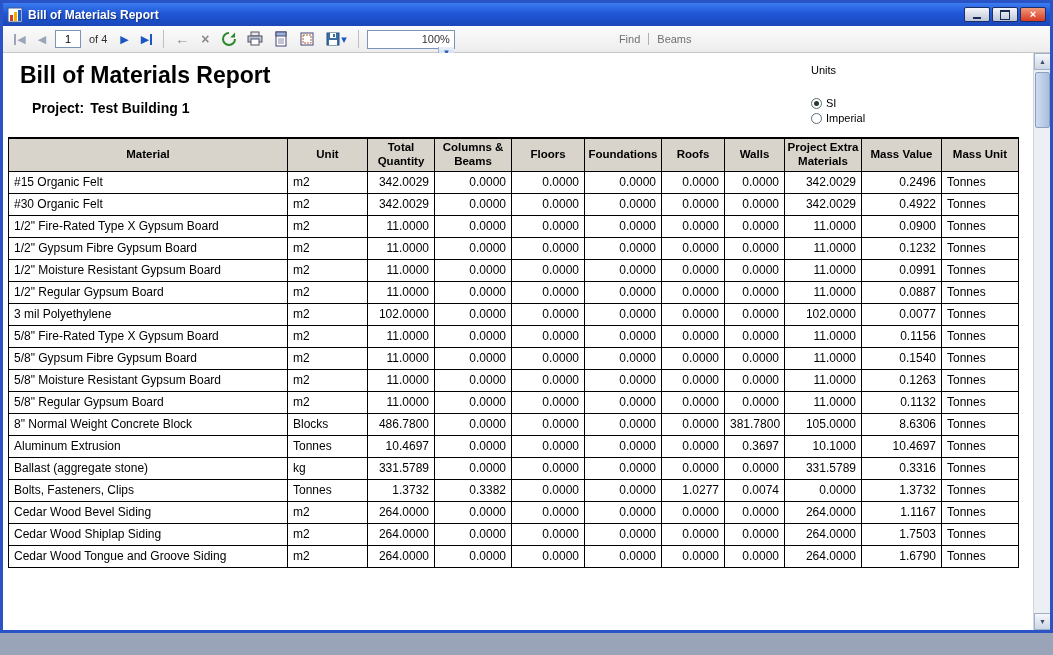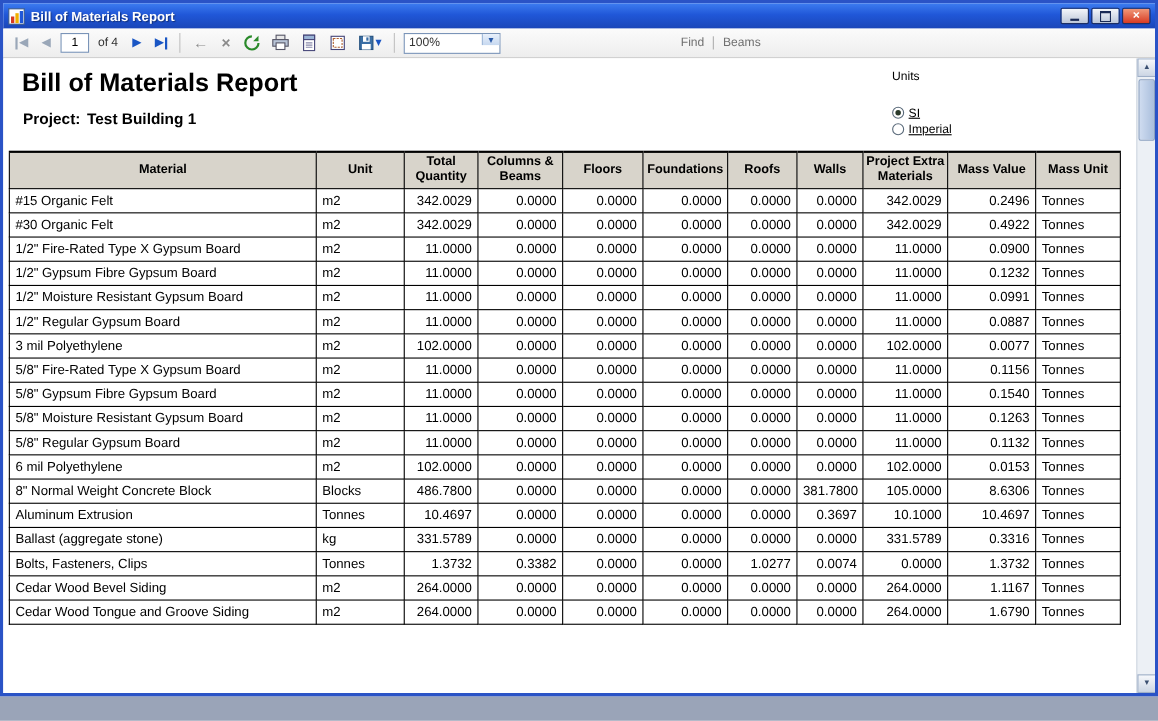--- a/index.html
+++ b/index.html
@@ -42,41 +42,41 @@
   .bar-left  { border-left:2px solid currentColor; padding-left:1px; }
   .bar-right { border-right:2px solid currentColor; padding-right:1px; }
   .i-prev::before, .i-first::before { content:"◀"; }
   .i-next::before, .i-last::before  { content:"▶"; }
   .i-back::before { content:"←"; font-size:14px; }
   .i-stop::before { content:"×"; font-size:14px; font-weight:bold; }
   .i-dd::before   { content:"▾"; color:#1a56c4; }
   .page-input { width:26px; height:18px; border:1px solid #7a94b8; font-size:11px;
     text-align:center; font-family:"Liberation Sans", sans-serif; }
   .of-label { margin:0 4px; color:#333; }
-  .zoom-box { display:flex; align-items:flex-start; height:19px; border:1px solid #7a94b8;
-    background:#fff; width:88px; }
+  .zoom-box { display:flex; align-items:flex-end; height:19px; border:1px solid #7a94b8;
+    background:#fff; width:88px;flex-direction:column; }
   .zoom-text { flex:1; font-size:11px; padding:2px 4px; }
   .zoom-dd { width:16px; background:linear-gradient(to bottom,#e8f0fb,#c6d8f0);
     border-left:1px solid #9ab4d6; display:flex; align-items:center; justify-content:center;
     color:#2a5aa8; font-size:9px; }
   .find-area { margin-left:160px; display:flex; align-items:center; }
   .find-label { color:#707070; padding-right:8px; border-right:1px solid #b0b0b0; }
   .next-label { color:#707070; padding-left:8px; }
 
   
   .report-area { flex:1; position:relative; background:#fff; overflow:hidden; }
   .report-content { position:absolute; left:0; top:0; right:17px; bottom:0; overflow:hidden; }
 
   .report-title { font-size:23px; font-weight:bold; color:#000; margin:9px 0 0 17px; }
-  .project-line { font-size:14px; font-weight:bold; margin:11px 0 0 18px; }
+  .project-line { font-size:14px; font-weight:bold; margin:11px 0 0 29px; }
   .project-line .plabel { margin-right:6px; }
 
   .units-group { position:absolute; left:808px; top:11px; font-size:11px; }
   .units-title { margin-bottom:21px; }
-  .radio-row { display:flex; align-items:flex-start; gap:4px; margin-bottom:3px; cursor:default;text-decoration:underline; }
+  .radio-row { display:flex; align-items:center; gap:4px; margin-bottom:3px; cursor:default; }
   .radio { width:11px; height:11px; border:1px solid #5a6a7a; border-radius:50%;
     background:#fff; position:relative; flex:0 0 11px; }
   .radio.checked::after { content:""; position:absolute; left:2px; top:2px;
     width:5px; height:5px; border-radius:50%; background:#2a3a2a; }
 
   
   table.bom { border-collapse:collapse; table-layout:fixed; width:1010px;
     margin:21px 0 0 5px; font-size:12px; color:#000; }
   table.bom th { background:#d8d4cb; border:1px solid #000; border-top:2px solid #000;
     font-weight:bold; font-size:11.5px; text-align:center; vertical-align:middle;
@@ -387,33 +387,20 @@
               <td class="c-num">0.0000</td>
               <td class="c-num">0.0000</td>
               <td class="c-num">0.0000</td>
               <td class="c-num">0.0000</td>
               <td class="c-num">0.0000</td>
               <td class="c-num">11.0000</td>
               <td class="c-num">0.1132</td>
               <td class="c-left">Tonnes</td>
             </tr>
             <tr>
-              <td class="c-left">6 mil Polyethylene</td>
-              <td class="c-left">m2</td>
-              <td class="c-num">102.0000</td>
-              <td class="c-num">0.0000</td>
-              <td class="c-num">0.0000</td>
-              <td class="c-num">0.0000</td>
-              <td class="c-num">0.0000</td>
-              <td class="c-num">0.0000</td>
-              <td class="c-num">102.0000</td>
-              <td class="c-num">0.0153</td>
-              <td class="c-left">Tonnes</td>
-            </tr>
-            <tr>
               <td class="c-left">8" Normal Weight Concrete Block</td>
               <td class="c-left">Blocks</td>
               <td class="c-num">486.7800</td>
               <td class="c-num">0.0000</td>
               <td class="c-num">0.0000</td>
               <td class="c-num">0.0000</td>
               <td class="c-num">0.0000</td>
               <td class="c-num">381.7800</td>
               <td class="c-num">105.0000</td>
               <td class="c-num">8.6306</td>
@@ -462,20 +449,33 @@
               <td class="c-left">Cedar Wood Bevel Siding</td>
               <td class="c-left">m2</td>
               <td class="c-num">264.0000</td>
               <td class="c-num">0.0000</td>
               <td class="c-num">0.0000</td>
               <td class="c-num">0.0000</td>
               <td class="c-num">0.0000</td>
               <td class="c-num">0.0000</td>
               <td class="c-num">264.0000</td>
               <td class="c-num">1.1167</td>
+              <td class="c-left">Tonnes</td>
+            </tr>
+            <tr>
+              <td class="c-left">Cedar Wood Shiplap Siding</td>
+              <td class="c-left">m2</td>
+              <td class="c-num">264.0000</td>
+              <td class="c-num">0.0000</td>
+              <td class="c-num">0.0000</td>
+              <td class="c-num">0.0000</td>
+              <td class="c-num">0.0000</td>
+              <td class="c-num">0.0000</td>
+              <td class="c-num">264.0000</td>
+              <td class="c-num">1.7503</td>
               <td class="c-left">Tonnes</td>
             </tr>
             <tr>
               <td class="c-left">Cedar Wood Tongue and Groove Siding</td>
               <td class="c-left">m2</td>
               <td class="c-num">264.0000</td>
               <td class="c-num">0.0000</td>
               <td class="c-num">0.0000</td>
               <td class="c-num">0.0000</td>
               <td class="c-num">0.0000</td>

